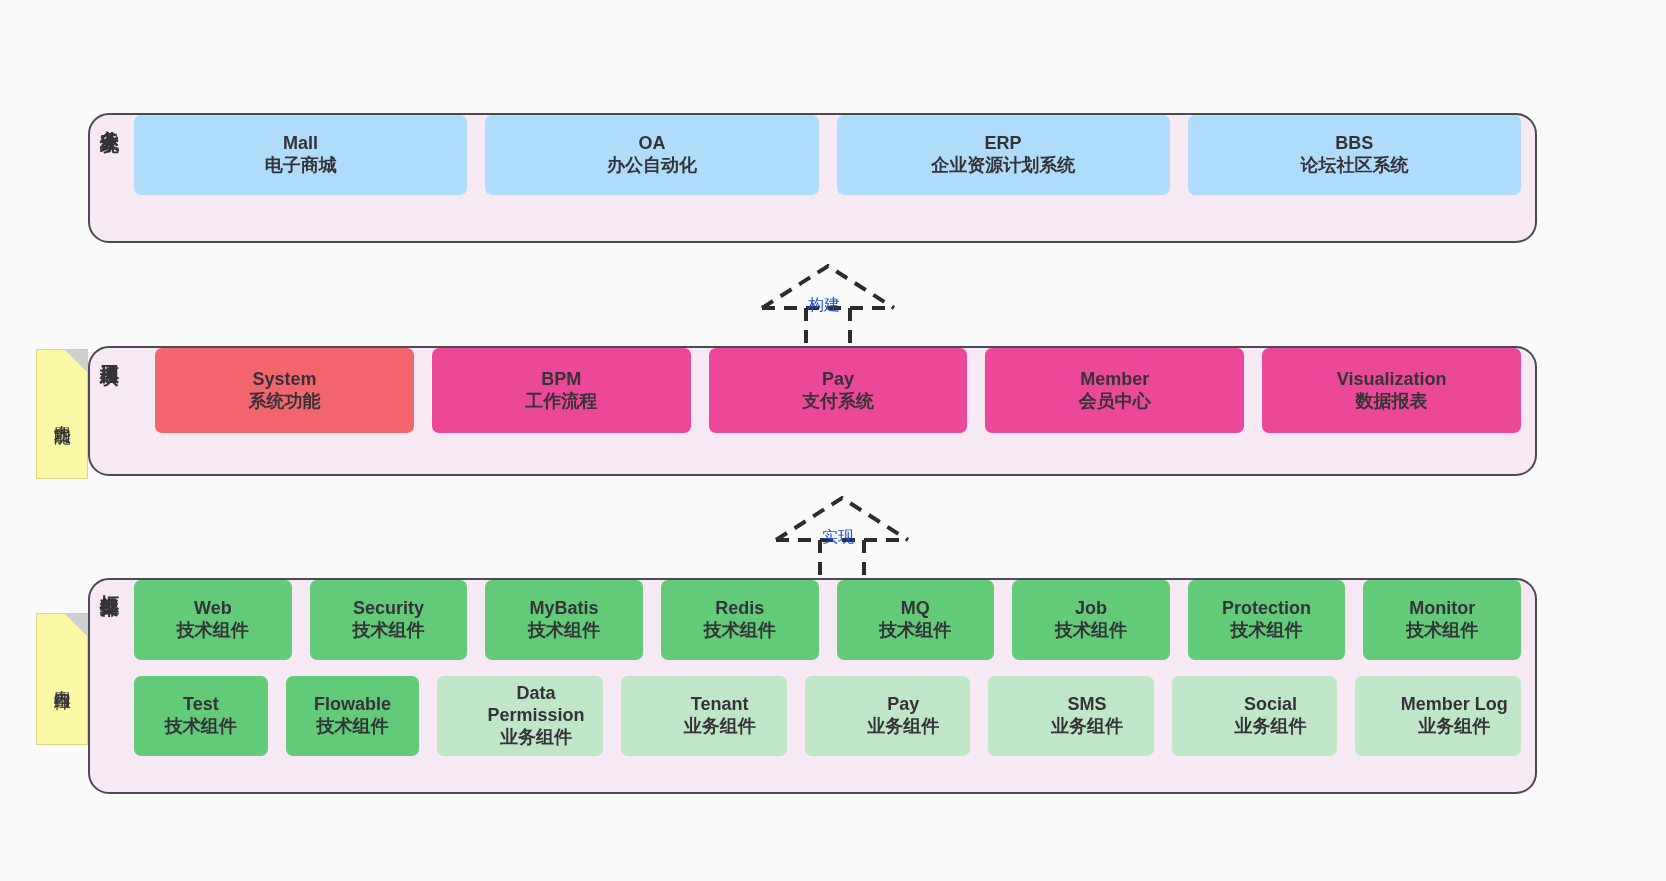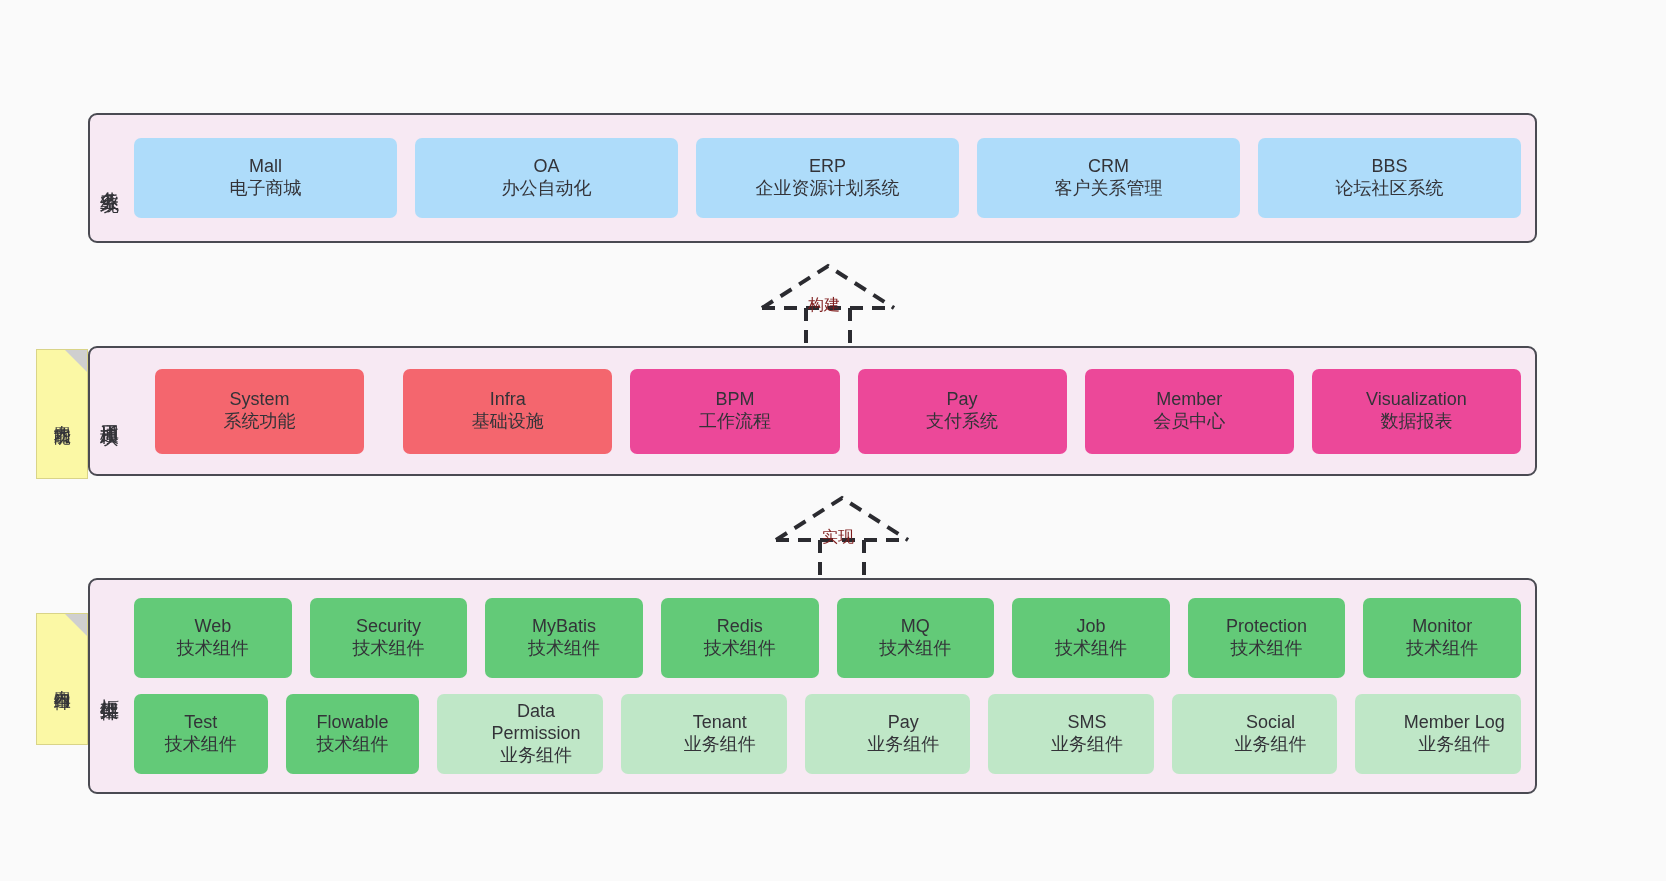--- a/index.html
+++ b/index.html
@@ -16,23 +16,24 @@
     width: 1666px;
     height: 881px;
     background: #fafafa;
   }
 
   
   .layer {
     position: absolute;
     background: #f7e9f3;
     border: 2.2px solid #4a4a52;
-    border-radius: 9px;
-    display: flex;
-    align-items: center;
+    border-radius: 21px;
+    display: flex;
+    align-items: flex-start;
+    font-weight: bold;
   }
 
   
   .layer-label {
     flex: 0 0 auto;
     width: 40px;
     display: flex;
     align-items: center;
     justify-content: center;
     font-size: 19px;
@@ -110,21 +111,21 @@
   }
 
   
   .arrow {
     position: absolute;
     pointer-events: none;
   }
   .arrow-label {
     position: absolute;
     font-size: 16px;
-    color: #7f1d1d;
+    color: #1d4ed8;
     background: transparent;
     white-space: nowrap;
     user-select: none;
   }
 </style>
 </head>
 <body>
 
 <div id="canvas">
 
@@ -136,24 +137,20 @@
           <span class="t1">Mall</span>
           <span class="t2">电子商城</span>
         </div>
         <div class="node blue">
           <span class="t1">OA</span>
           <span class="t2">办公自动化</span>
         </div>
         <div class="node blue">
           <span class="t1">ERP</span>
           <span class="t2">企业资源计划系统</span>
-        </div>
-        <div class="node blue">
-          <span class="t1">CRM</span>
-          <span class="t2">客户关系管理</span>
         </div>
         <div class="node blue">
           <span class="t1">BBS</span>
           <span class="t2">论坛社区系统</span>
         </div>
       </div>
     </div>
   </div>
 
   <svg class="arrow" style="left:750px; top:258px; width:180px; height:90px;" viewBox="0 0 180 90">
@@ -171,24 +168,20 @@
     <span>内置功能</span>
   </div>
 
   <div class="layer" id="layer-common" style="left:88px; top:346px; width:1449px; height:130px;">
     <div class="layer-label">通用模块</div>
     <div class="layer-body">
       <div class="row">
         <div class="node red">
           <span class="t1">System</span>
           <span class="t2">系统功能</span>
-        </div>
-        <div class="node red">
-          <span class="t1">Infra</span>
-          <span class="t2">基础设施</span>
         </div>
         <div class="node pink">
           <span class="t1">BPM</span>
           <span class="t2">工作流程</span>
         </div>
         <div class="node pink">
           <span class="t1">Pay</span>
           <span class="t2">支付系统</span>
         </div>
         <div class="node pink">

